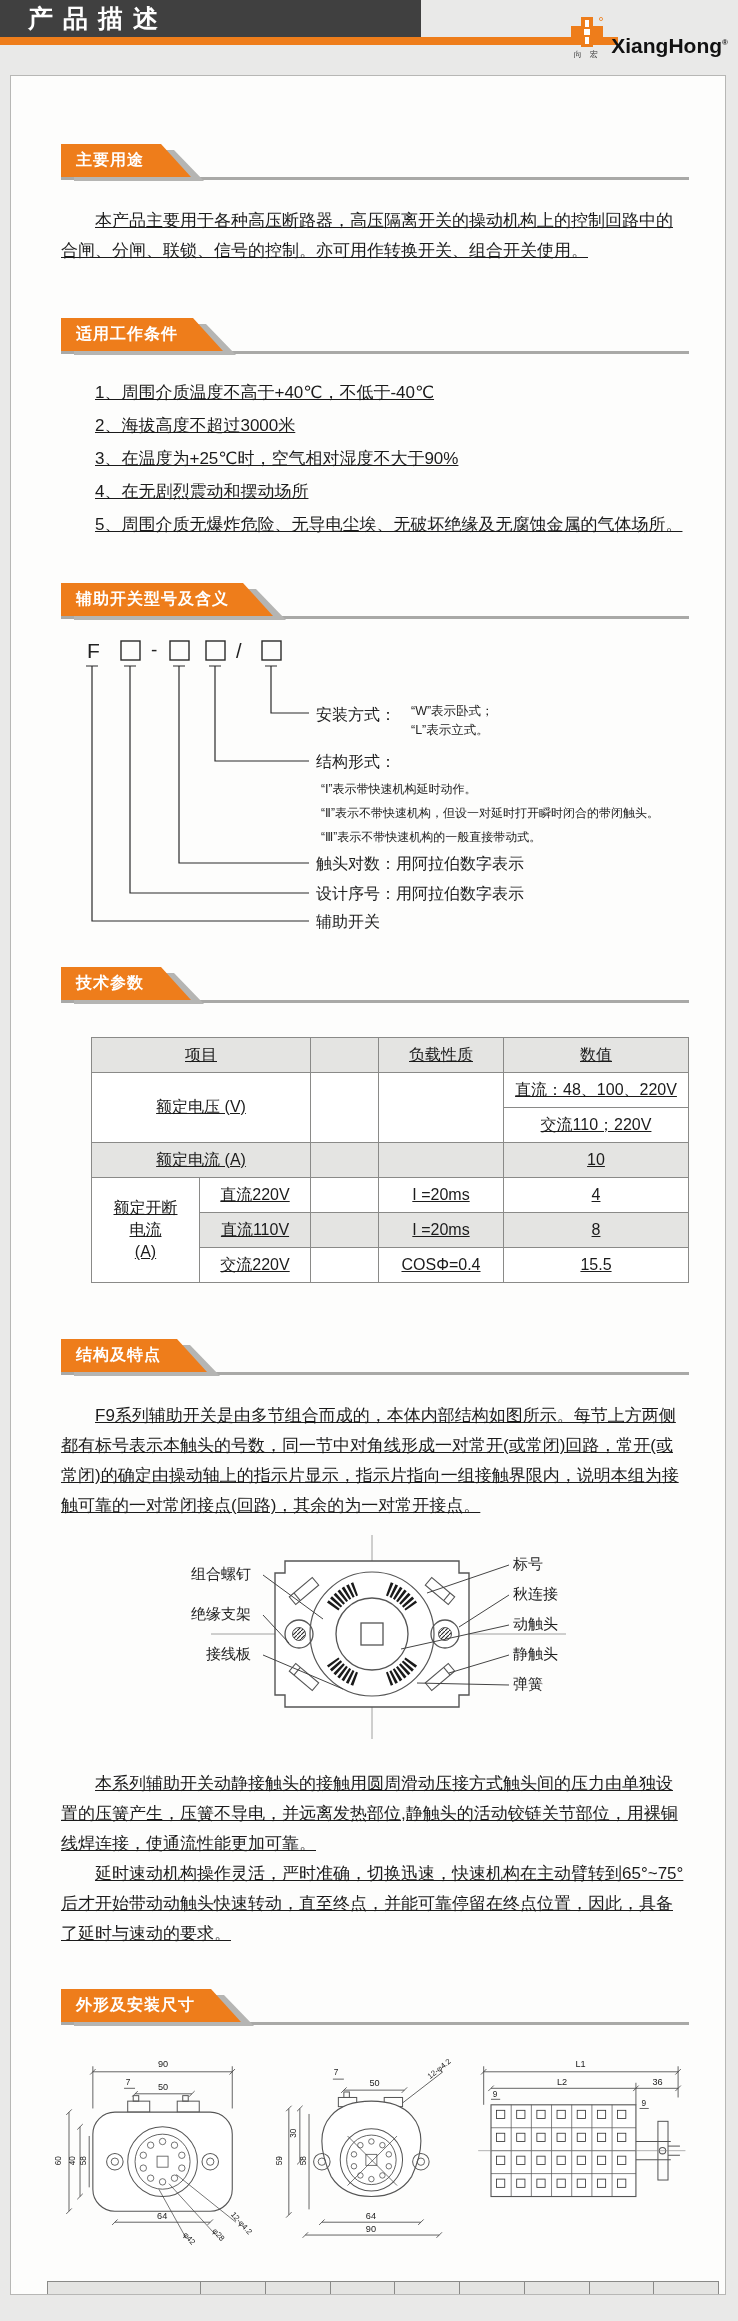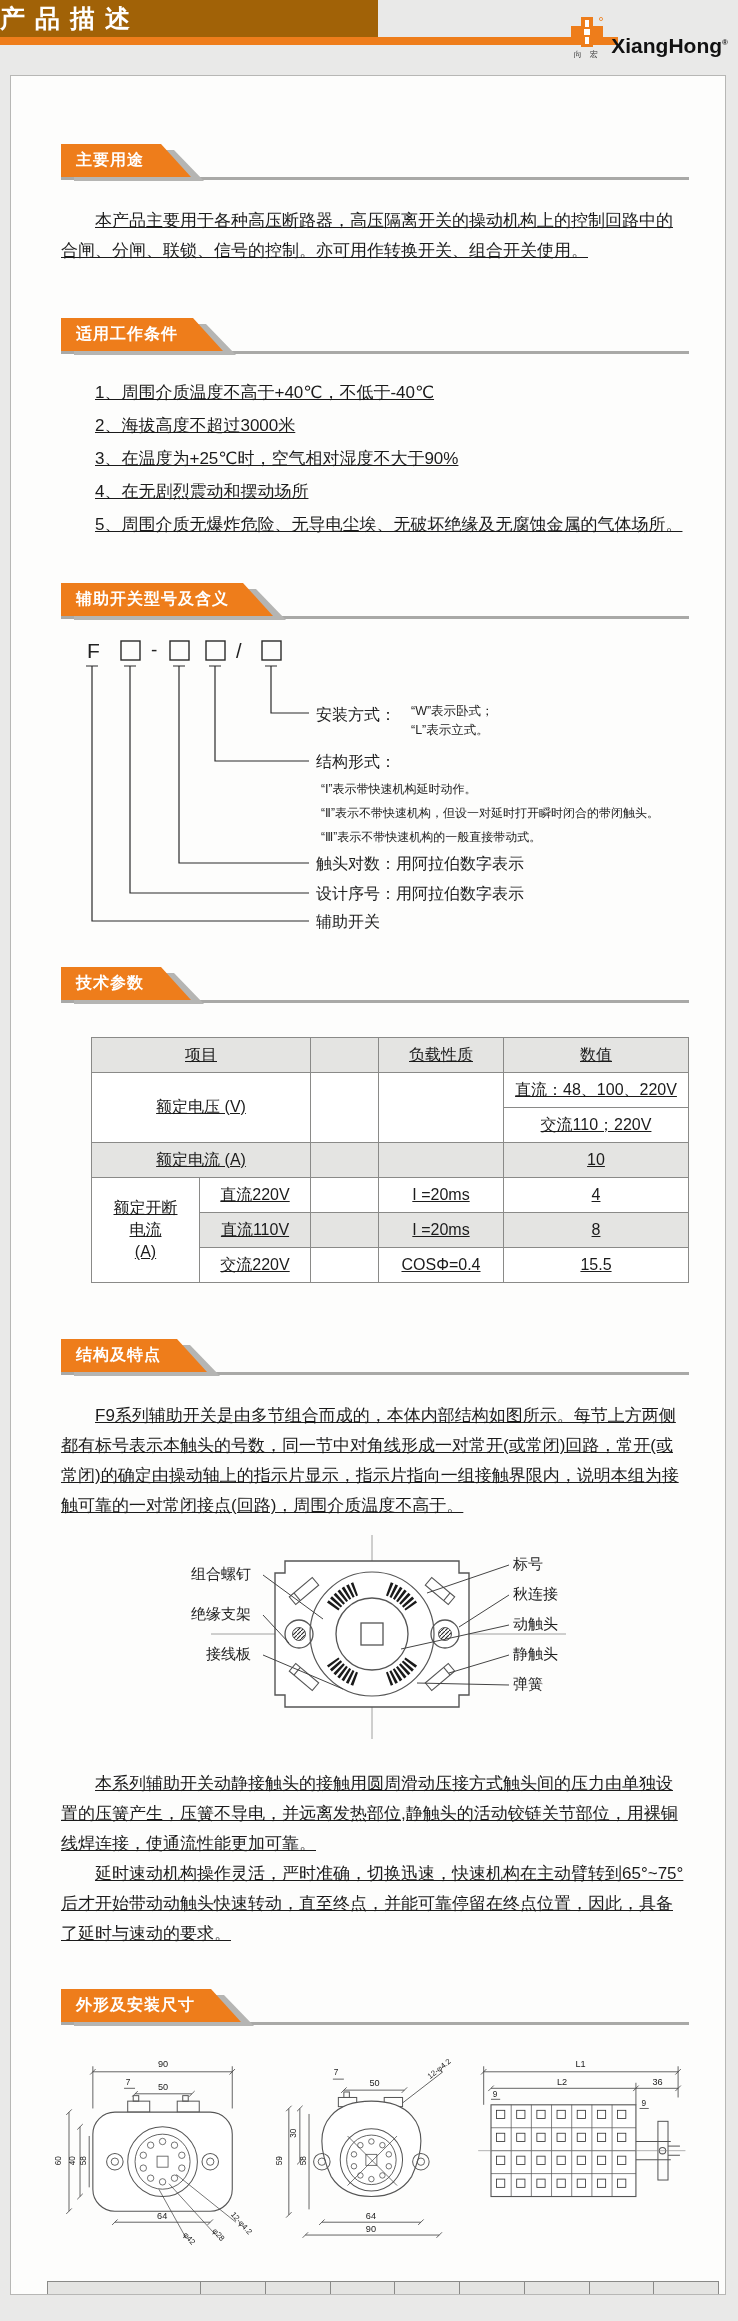--- a/index.html
+++ b/index.html
@@ -5,24 +5,24 @@
   html,body{margin:0;padding:0;}
   body{
     width:738px;height:2321px;position:relative;
     background:#e9e9e8;
     font-family:"Liberation Sans","DejaVu Sans",sans-serif;
     color:#1b1b1b;
   }
   
   .topbar{position:relative;height:62px;}
   .title-block{
-    position:absolute;left:0;top:0;width:378px;height:37px;
-    background:#a16207;color:#fff;
+    position:absolute;left:0;top:0;width:421px;height:37px;
+    background:#404040;color:#fff;
     font-size:25px;font-weight:bold;letter-spacing:10px;
-    line-height:37px;box-sizing:border-box;
+    line-height:37px;padding-left:28px;box-sizing:border-box;
   }
   .title-strip{position:absolute;left:0;top:37px;height:8px;width:618px;background:#ee7d1b;}
   .logo{position:absolute;right:10px;top:16px;display:flex;align-items:flex-end;gap:7px;}
   .logo-mark-wrap{display:flex;flex-direction:column;align-items:center;}
   .logo-cn{font-size:8px;color:#333;letter-spacing:3px;margin-top:1px;}
   .logo-en{font-size:21px;font-weight:bold;color:#111;line-height:1;padding-bottom:4px;}
   .logo-en sup{font-size:8px;}
   
   .card{
     position:absolute;left:10px;top:75px;width:716px;height:2220px;
@@ -190,21 +190,21 @@
       <td>COSΦ=0.4</td>
       <td>15.5</td>
     </tr>
   </tbody>
     </table>
 
   <div class="tab" style="--w:146px;margin-top:56px;">
     <div class="shadow"></div>
     <div class="face">结构及特点</div>
   </div>
-  <p class="para">F9系列辅助开关是由多节组合而成的，本体内部结构如图所示。每节上方两侧都有标号表示本触头的号数，同一节中对角线形成一对常开(或常闭)回路，常开(或常闭)的确定由操动轴上的指示片显示，指示片指向一组接触界限内，说明本组为接触可靠的一对常闭接点(回路)，周围介质温度不高于。</p>
+  <p class="para">F9系列辅助开关是由多节组合而成的，本体内部结构如图所示。每节上方两侧都有标号表示本触头的号数，同一节中对角线形成一对常开(或常闭)回路，常开(或常闭)的确定由操动轴上的指示片显示，指示片指向一组接触界限内，说明本组为接触可靠的一对常闭接点(回路)，其余的为一对常开接点。</p>
 
   <svg class="diagram" width="660" height="212" viewBox="0 0 660 212" style="margin-top:10px;">
     <defs>
       <pattern id="hatch1" patternUnits="userSpaceOnUse" width="4" height="4">
         <path d="M0,4 l4,-4" stroke="#222" stroke-width="1.1"></path>
       </pattern>
     </defs>
 
     <line x1="150" y1="103" x2="505" y2="103" stroke="#888" stroke-width="0.8"></line>
     <line x1="311" y1="4" x2="311" y2="208" stroke="#888" stroke-width="0.8"></line>

